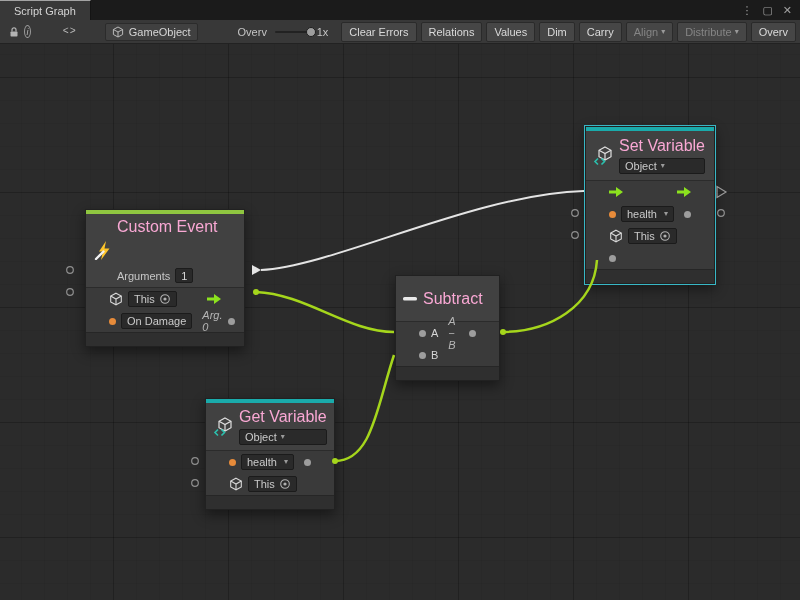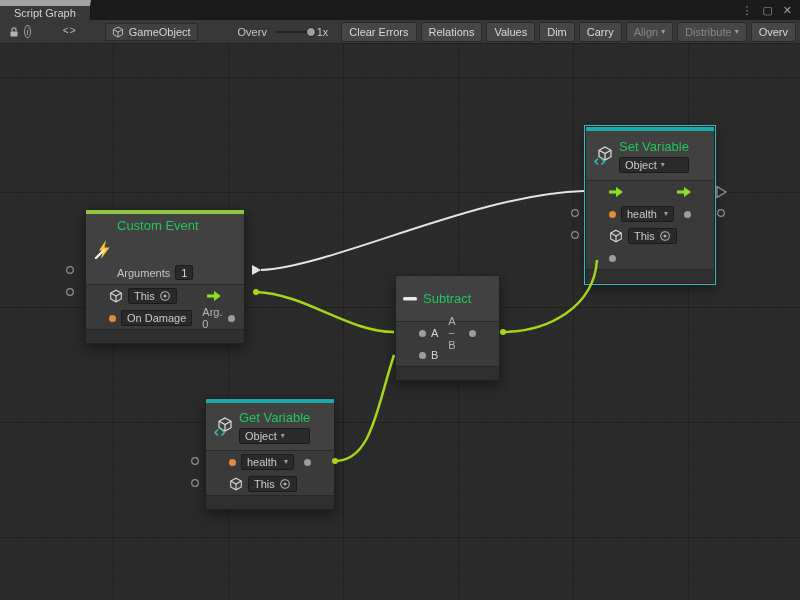--- a/index.html
+++ b/index.html
@@ -3,21 +3,21 @@
 <meta charset="utf-8">
 <style>
   *{margin:0;padding:0;box-sizing:border-box;}
   html,body{width:800px;height:600px;overflow:hidden;background:#2b2b2b;
     font-family:"Liberation Sans",sans-serif;}
   .window{position:relative;width:800px;height:600px;background:#2b2b2b;}
 
   
   .tabbar{height:20px;background:#1b1b1b;display:flex;align-items:stretch;}
   .tab{background:#383838;padding:0 14px;display:flex;align-items:center;
-       font-size:11px;color:#d4d4d4;border-top:6px solid #a3a3a3;border-right:1px solid #141414;}
+       font-size:11px;color:#d4d4d4;border-top:1px solid #a3a3a3;border-right:1px solid #141414;}
   .win-controls{margin-left:auto;display:flex;align-items:center;gap:10px;padding-right:8px;
        color:#a0a0a0;font-size:11px;}
   .win-controls span{cursor:default;line-height:1;}
 
   
   .toolbar{height:24px;background:#383838;border-bottom:1px solid #222;
        display:flex;align-items:center;font-size:11px;color:#cfcfcf;padding:0 4px;}
   .tb-icon{display:inline-flex;align-items:center;justify-content:center;width:18px;height:18px;}
   .code-glyph{color:#b8b8b8;font-size:10px;letter-spacing:1px;font-family:"Liberation Mono",monospace;}
   .tb-go{display:flex;align-items:center;gap:5px;margin-left:28px;color:#d6d6d6;padding:2px 6px;
@@ -49,33 +49,33 @@
 
   
   .node{position:absolute;background:#3a3a3a;border:1px solid #212121;color:#d6d6d6;
        font-size:11px;z-index:2;box-shadow:0 5px 12px rgba(0,0,0,.45);}
   .node.selected{outline:1px solid #38b7c5;}
   .strip{height:4px;}
   .strip-green{background:#8fc640;}
   .strip-teal{background:#1aabab;}
   .node-header{background:#414141;display:flex;align-items:center;gap:6px;padding:4px 7px;
        border-bottom:1px solid #2b2b2b;}
-  .node-title{font-size:13px;color:#22c55e;white-space:nowrap;}
+  .node-title{font-size:16px;color:#f9a8d4;white-space:nowrap;}
   .hcol{display:flex;flex-direction:column;gap:3px;}
   .args-row{display:flex;align-items:center;gap:5px;color:#c6c6c6;margin-top:29px;}
   .numbox{display:inline-flex;align-items:center;justify-content:center;width:18px;height:15px;
        background:#2a2a2a;border:1px solid #1c1c1c;border-radius:2px;color:#d8d8d8;}
   .node-row{display:flex;align-items:center;gap:5px;height:22px;padding:0 23px;}
   .node-footer{height:14px;background:#2f2f2f;border-top:1px solid #262626;}
   .spacer{flex:1;}
   .dot{width:7px;height:7px;border-radius:50%;background:#9d9d9d;flex:none;}
   .dot-orange{background:#e78b3a;}
   .chip{display:inline-flex;align-items:center;gap:4px;background:#2a2a2a;border:1px solid #1b1b1b;
        border-radius:2px;padding:0 5px;height:16px;color:#cacaca;white-space:nowrap;}
-  .dim-label{color:#b5b5b5;}
+  .dim-label{color:#b5b5b5;font-style:italic;}
   .nicon{display:inline-flex;flex:none;}
 </style>
 </head>
 <body>
 
 <svg width="0" height="0" style="position:absolute">
   <defs>
     <g id="icon-cube">
       <path d="M7 1.2 L12.3 4.1 V9.9 L7 12.8 L1.7 9.9 V4.1 Z" fill="none" stroke="#d8d8d8" stroke-width="1.1"></path>
       <path d="M1.7 4.1 L7 7 L12.3 4.1 M7 7 V12.8" fill="none" stroke="#d8d8d8" stroke-width="1.1"></path>

